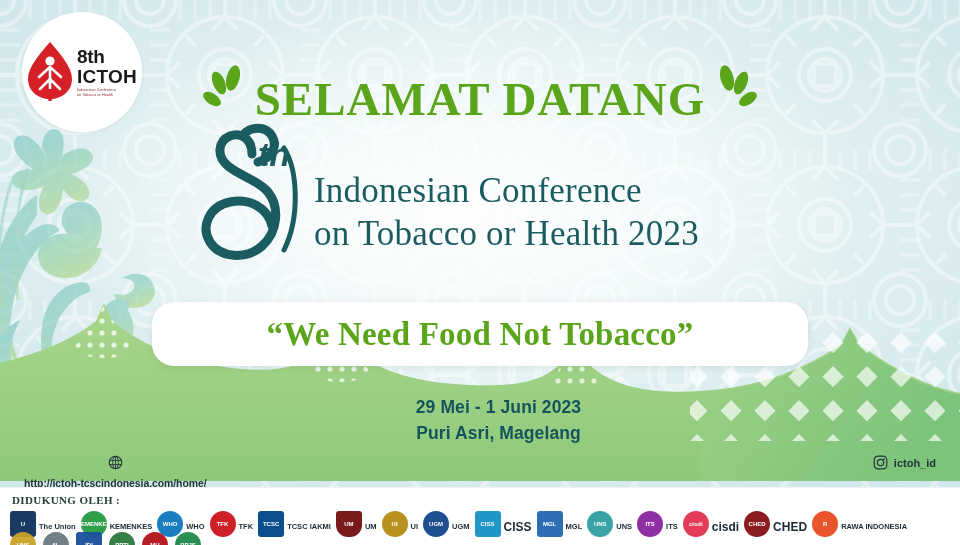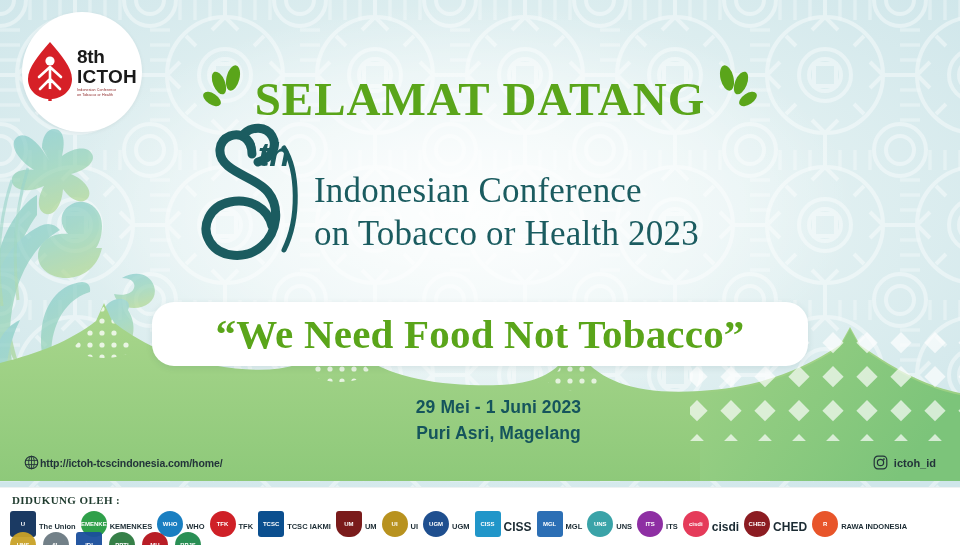--- a/index.html
+++ b/index.html
@@ -116,21 +116,21 @@
   .theme-banner {
     position:absolute; left:152px; top:302px;
     width:656px; height:64px;
     background:#ffffff;
     border-radius:22px;
     display:flex; align-items:center; justify-content:center;
     box-shadow:0 2px 7px rgba(30,80,80,.10);
   }
   .theme-text {
     font-family:"Liberation Serif", serif;
-    font-weight:bold; font-size:41px;
+    font-weight:bold; font-size:33px;
     color:#5aa51a;
     letter-spacing:.2px;
     white-space:nowrap;
   }
 
   
   .event-info {
     position:absolute; left:0; top:394px; width:960px;
     text-align:center;
     padding-left:37px;
@@ -139,21 +139,21 @@
     font-family:"Liberation Sans", sans-serif;
     font-weight:bold; font-size:17.5px;
     color:#15545c;
     line-height:1.5;
     letter-spacing:.1px;
   }
 
   
   .site-link {
     position:absolute; left:24px; top:455px;
-    display:flex; align-items:center; gap:1px;
+    display:flex; align-items:center; gap:7px;flex-direction:column;
   }
   .site-link-text {
     font-family:"Liberation Sans", sans-serif;
     font-size:10.5px; font-weight:bold; color:#23343a;
     letter-spacing:-.1px;
   }
   .ig-link {
     position:absolute; right:24px; top:455px;
     display:flex; align-items:center; gap:6px;
   }

